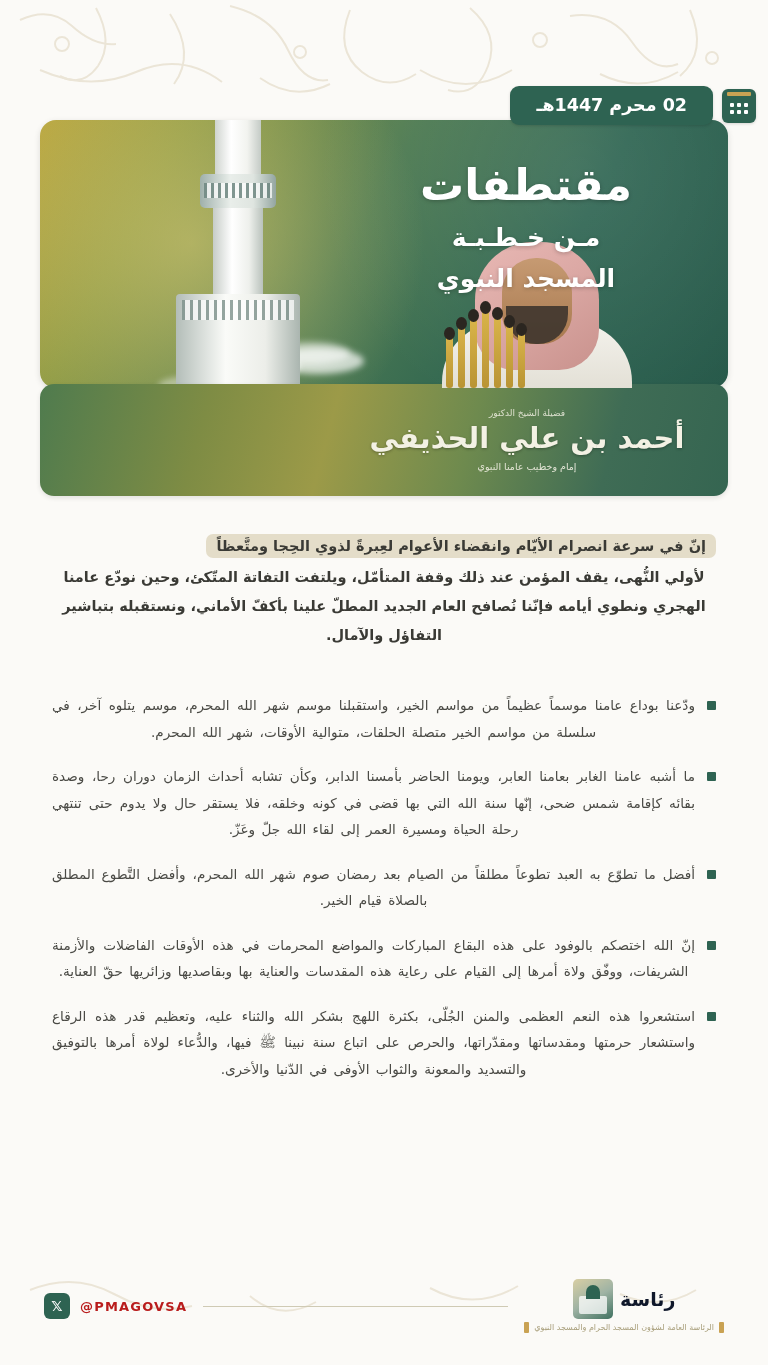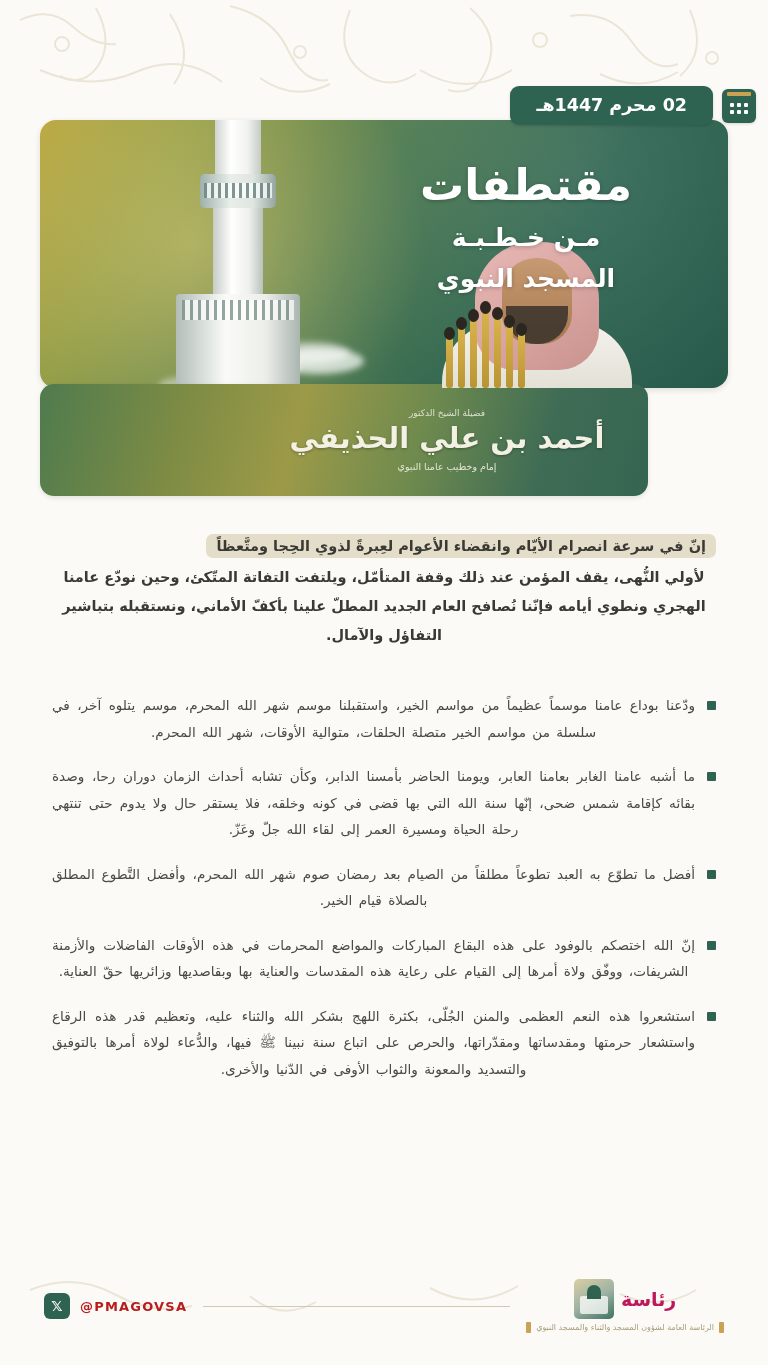--- a/index.html
+++ b/index.html
@@ -222,21 +222,21 @@
   .sp-mics i::after {
     content:""; position:absolute; top:-9px; left:-2px;
     width: 11px; height: 13px; background:#2b2620; border-radius:50%;
   }
 
   
   .plaque {
     position: absolute;
     top: 384px;
     left: 40px;
-    width: 608px;
+    width: 688px;
     height: 112px;
     border-radius: 14px;
     overflow: hidden;
     background: linear-gradient(105deg, #4f7b4e 0%, #7e8c44 24%, #9c9a48 42%, #6e8a4e 62%, #3f6c55 82%, #356551 100%);
     display: flex;
     align-items: center;
     justify-content: flex-start;
     box-shadow: 0 2px 5px rgba(0,0,0,.10);
   }
   .plaque-inner {
@@ -387,21 +387,21 @@
     content:""; position:absolute; left:6px; right:6px; bottom:5px; height:18px;
     background: rgba(255,255,255,.75); border-radius:2px;
   }
   .brand-emblem::after {
     content:""; position:absolute; left:13px; right:13px; top:6px; height:14px;
     background:#2e6352; border-radius: 8px 8px 0 0;
   }
   .brand-script {
     font-size: 19px;
     font-weight: bold;
-    color: #be185d;
+    color: #0f172a;
     letter-spacing: .5px;
   }
   .brand-name {
     font-size: 8px;
     color: #a79d79;
     letter-spacing: .4px;
     white-space: nowrap;
   }
   .brand-name-wrap {
     display:flex; align-items:center; gap:5px;
@@ -541,19 +541,19 @@
       <span class="handle">@PMAGOVSA</span>
     </div>
     <div class="foot-rule"></div>
     <div class="brand">
       <div class="brand-top">
         <span class="brand-script">رئاسة</span>
         <span class="brand-emblem"></span>
       </div>
       <div class="brand-name-wrap">
         <span class="brand-dot"></span>
-        <span class="brand-name">الرئاسة العامة لشؤون المسجد والثناء والمسجد النبوي</span>
+        <span class="brand-name">الرئاسة العامة لشؤون المسجد الحرام والمسجد النبوي</span>
         <span class="brand-dot"></span>
       </div>
     </div>
   </div>
 
 </div>
 
 </body></html>

